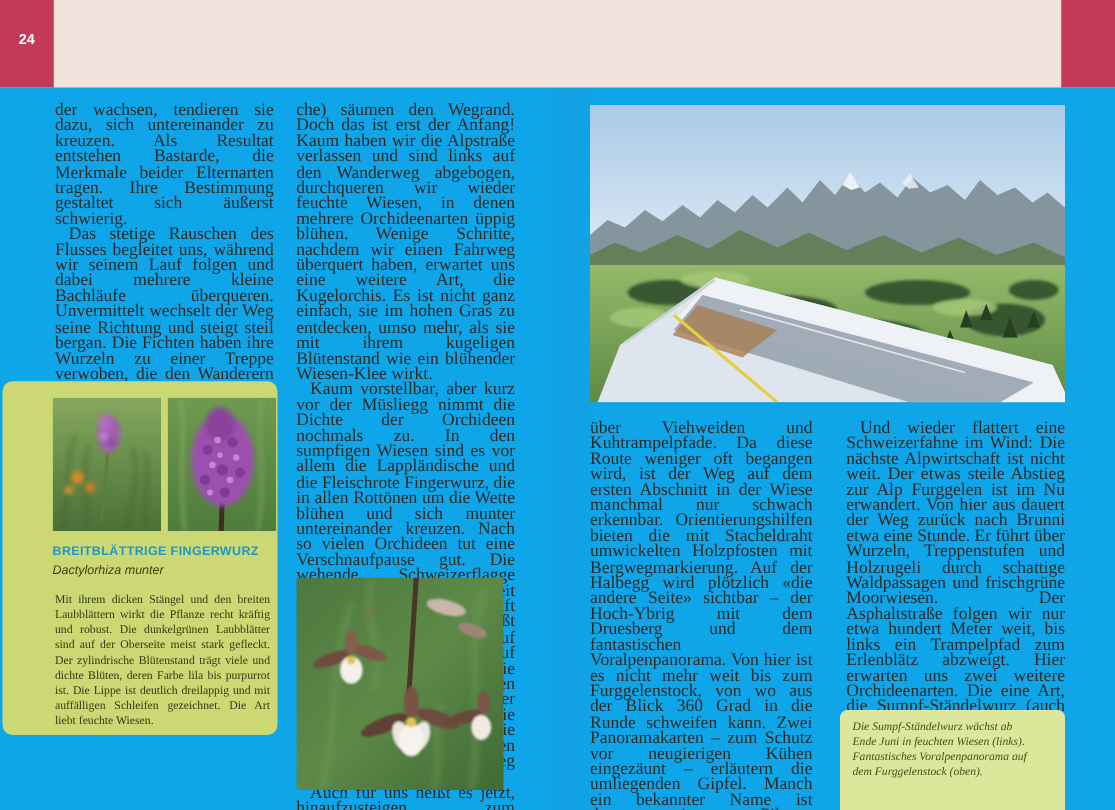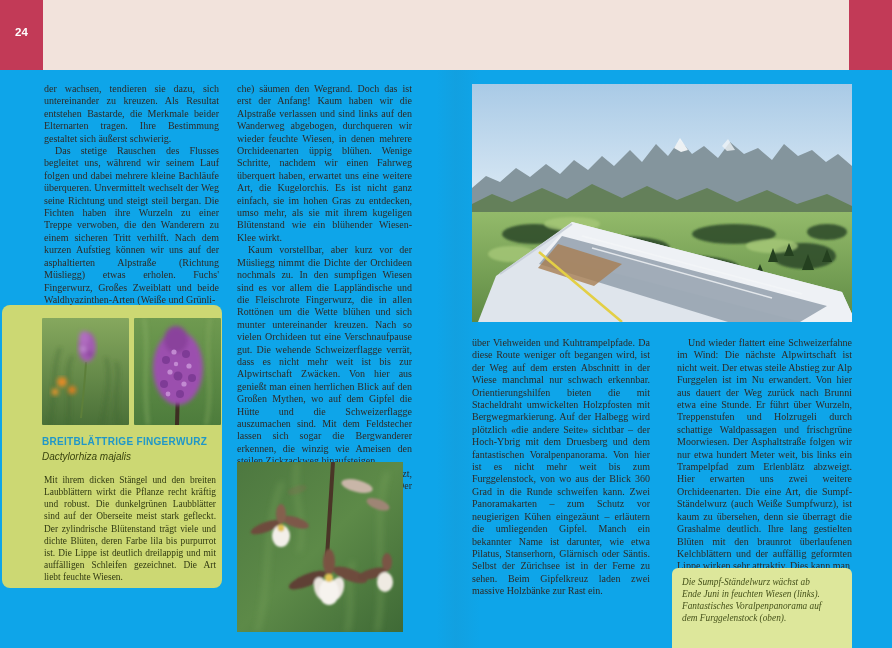--- a/index.html
+++ b/index.html
@@ -13,21 +13,21 @@
   .band{position:absolute;left:0;top:0;width:892px;height:70px;background:#f2e3dc;}
   .tab{position:absolute;top:0;width:43px;height:70px;background:#c23a57;
        font-family:"Liberation Sans", sans-serif;font-weight:bold;font-size:11.5px;
        color:#ffffff;text-align:center;box-sizing:border-box;padding-top:26px;}
   .tab.left{left:0;}
   .tab.right{left:849px;padding-left:48px;}
   
   .gutter{position:absolute;left:436px;top:70px;width:44px;height:578px;
           background:linear-gradient(90deg,rgba(0,0,0,0) 0%,rgba(90,70,60,0.05) 45%,rgba(0,0,0,0) 100%);}
   
-  .col{position:absolute;font-size:10px;line-height:12.4px;text-align:justify;
+  .col{position:absolute;font-size:14px;line-height:12.4px;text-align:justify;
        hyphens:auto;-webkit-hyphens:auto;}
   .col p{margin:0;}
   .col p.ind{text-indent:11px;}
   #lcol1{left:44px;top:83px;width:175px;}
   #lcol2{left:237px;top:83px;width:175px;}
   #rcol1{left:472px;top:337px;width:178px;}
   #rcol2{left:677px;top:337px;width:175px;}
   
   .speciesbox{position:absolute;left:2px;top:305px;width:220px;height:283px;
               background:#ccd873;border-radius:8px;}
@@ -141,21 +141,21 @@
           <circle cx="40" cy="34" r="2.6"></circle>
             <circle cx="55" cy="48" r="2.6"></circle>
           <circle cx="36" cy="54" r="2.6"></circle>
             <circle cx="50" cy="66" r="2.6"></circle>
           <circle cx="42" cy="46" r="2.2"></circle>
             <circle cx="34" cy="76" r="2.4"></circle>
         </g>
       </svg>
     </div>
     <div class="sp-heading">BREITBLÄTTRIGE FINGERWURZ</div>
-    <div class="sp-latin">Dactylorhiza majalis</div>
+    <div class="sp-latin">Dactylorhiza munter</div>
     <div class="sp-desc">Mit ihrem dicken Stängel und den breiten Laubblättern wirkt die Pflanze recht kräftig und robust. Die dunkelgrünen Laubblätter sind auf der Oberseite meist stark gefleckt. Der zylindrische Blütenstand trägt viele und dichte Blüten, deren Farbe lila bis purpurrot ist. Die Lippe ist deutlich dreilappig und mit auffälligen Schleifen gezeichnet. Die Art liebt feuchte Wiesen.</div>
   </div>
 
   <div class="flowerphoto">
     <svg width="166" height="170" viewBox="0 0 166 170" preserveAspectRatio="none">
       <defs>
         <linearGradient id="g3" x1="0" y1="0" x2="1" y2="1">
           <stop offset="0" stop-color="#4d7840"></stop>
             <stop offset=".5" stop-color="#5d8a48"></stop>
             <stop offset="1" stop-color="#3f6a36"></stop>

